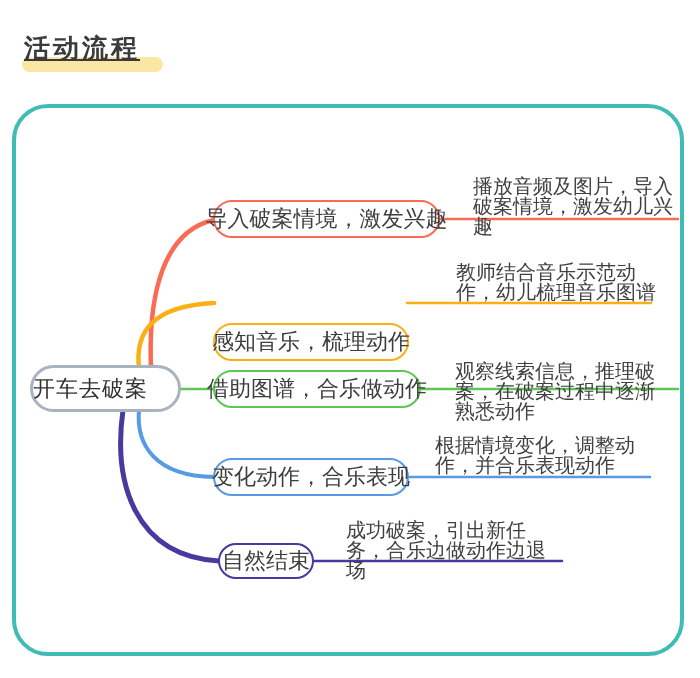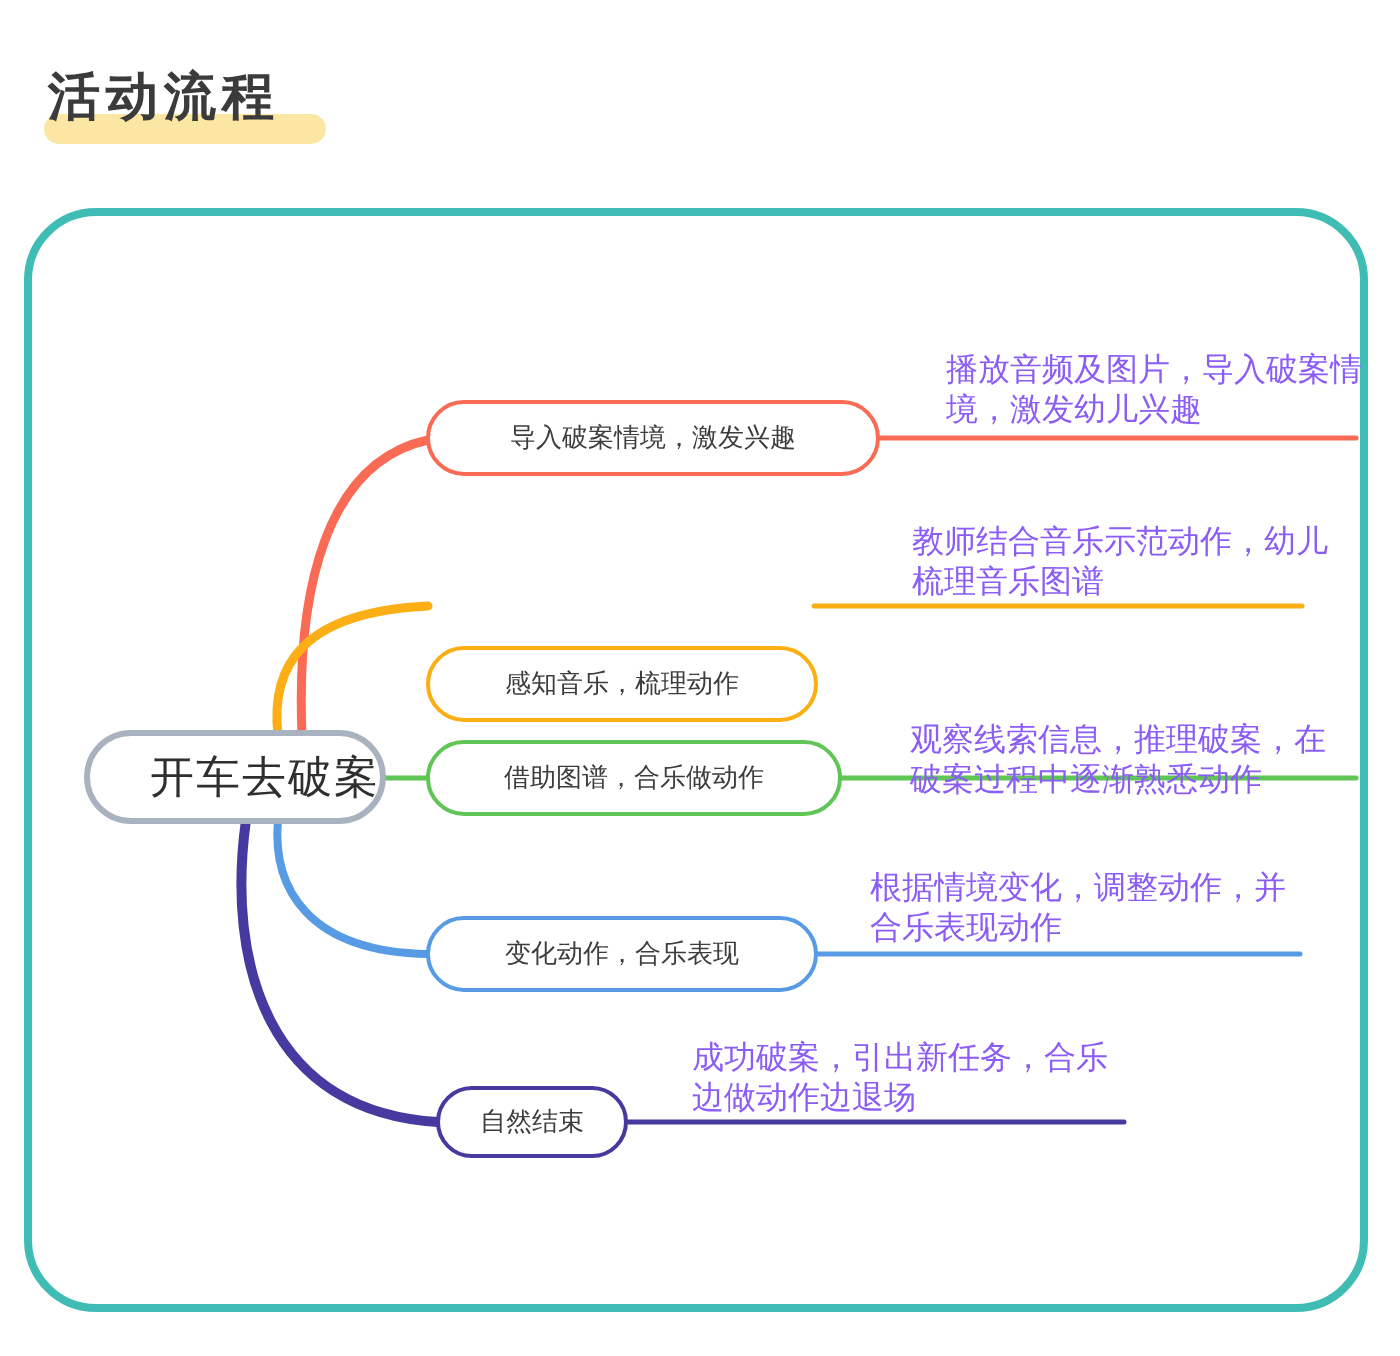--- a/index.html
+++ b/index.html
@@ -9,52 +9,52 @@
     overflow:hidden;
   }
   
   .title-wrap{position:absolute;left:22px;top:31px;}
   .title-highlight{
     position:absolute;left:0;top:26px;width:141px;height:15px;
     border-radius:8px;z-index:0;
   }
   .title-text{
     position:relative;z-index:1;margin:0;padding:0 2px;
-    font-size:26px;font-weight:bold;color:#3b3b3b;letter-spacing:3px;
+    font-size:26px;font-weight:bold;color:#3b3b3b;letter-spacing:3px;text-decoration:underline;
   }
   
   .frame{
     position:absolute;left:12px;top:104px;width:672px;height:552px;
     box-sizing:border-box;border:4px solid #3fbcb4;border-radius:36px;
     background:#ffffff;
   }
   
   .connectors{position:absolute;left:0;top:0;width:700px;height:678px;}
   
   .node{
     position:absolute;box-sizing:border-box;background:#ffffff;
     border:2.5px solid #999;border-radius:20px;
     display:flex;align-items:center;justify-content:center;
-    font-size:13px;color:#3d3d3d;white-space:nowrap;z-index:2;
+    font-size:22px;color:#3d3d3d;white-space:nowrap;z-index:2;
   }
   .center-node{
-    position:absolute;left:42px;top:365px;width:151px;height:47px;
+    position:absolute;left:30px;top:365px;width:151px;height:47px;
     box-sizing:border-box;background:#ffffff;border:3px solid #a9b3bf;
-    border-radius:24px;display:flex;align-items:center;justify-content:flex-end;
+    border-radius:24px;display:flex;align-items:center;justify-content:flex-start;
     font-size:22px;color:#2f2f2f;letter-spacing:1px;z-index:2;
   }
   .n1{left:213px;top:200px;width:227px;height:38px;}
   .n2{left:213px;top:284px;width:196px;height:38px;}
   .n3{left:213px;top:370px;width:208px;height:38px;}
   .n4{left:213px;top:458px;width:196px;height:38px;}
   .n5{left:218px;top:543px;width:96px;height:36px;border-radius:18px;}
   
   .leaf{
-    position:absolute;width:210px;font-size:16px;line-height:20px;
-    color:#8b5cf6;letter-spacing:0;z-index:2;
+    position:absolute;width:210px;font-size:20px;line-height:20px;
+    color:#404040;letter-spacing:0;z-index:2;
   }
   .l1{left:473px;top:176px;}
   .l2{left:437px;top:262px;margin-left:19px;}
   .l3{left:455px;top:348px;margin-top:13px;}
   .l4{left:435px;top:435px;}
   .l5{left:346px;top:520px;}
 </style>
 </head>
 <body>
 

